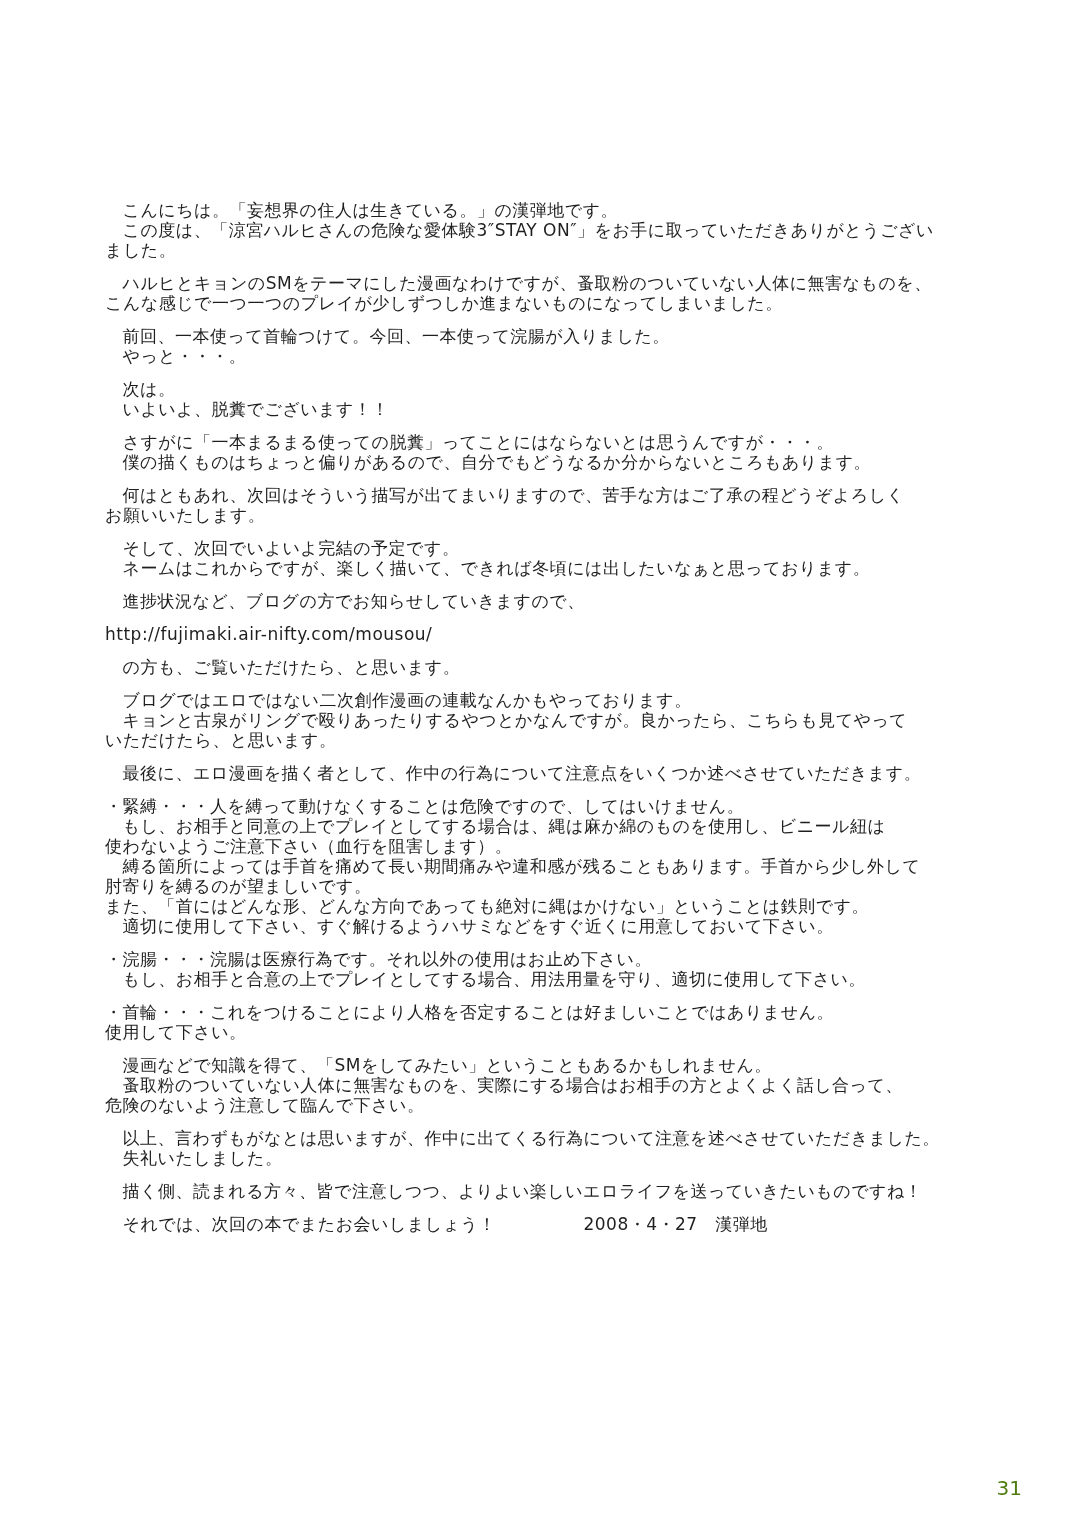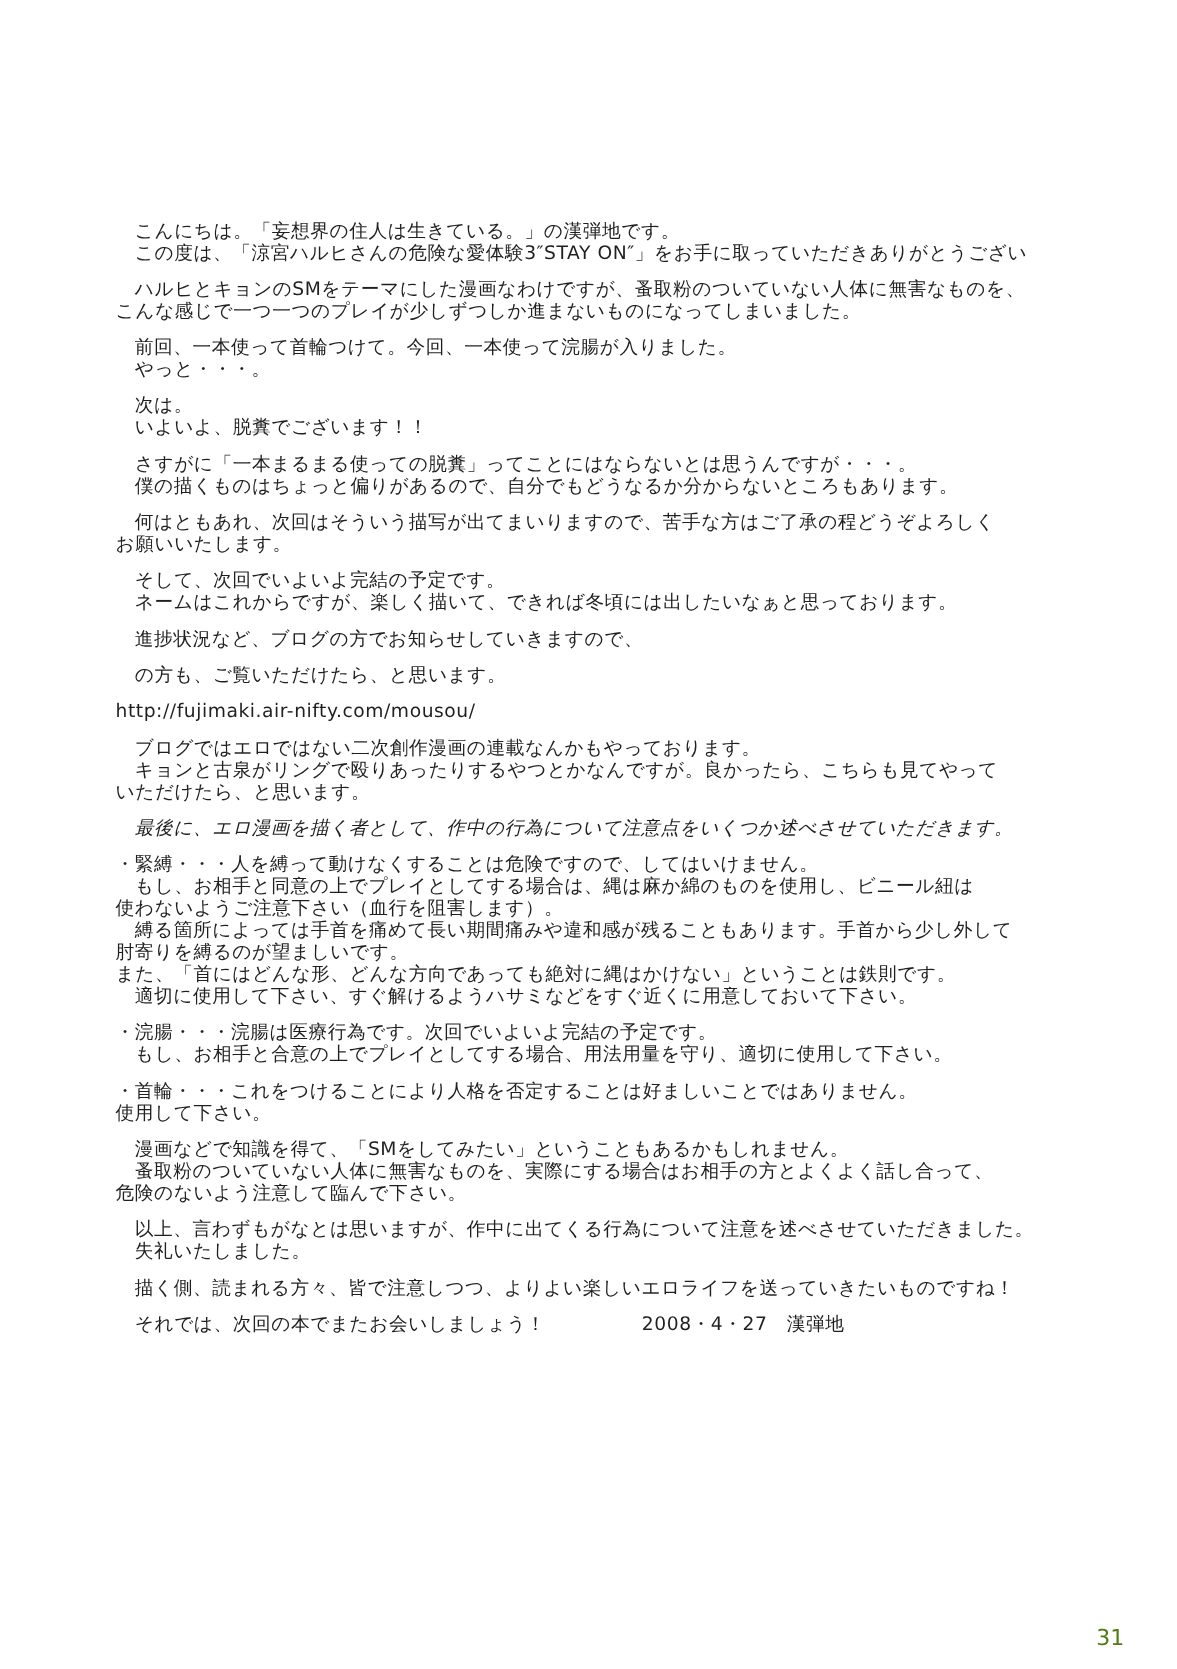--- a/index.html
+++ b/index.html
@@ -23,21 +23,20 @@
     width: 880px;
     font-size: 17px;
     line-height: 20px;
     letter-spacing: 0.5px;
   }
   .para {
     margin: 0 0 13px 0;
   }
   .para.extra-gap {
     margin-top: 13px;
-    font-style: italic;
   }
   .line {
     white-space: pre-wrap;
     min-height: 20px;
   }
   .page-number {
     position: absolute;
     right: 48px;
     bottom: 18px;
     font-size: 20px;
@@ -46,20 +45,21 @@
   }
 </style>
 </head>
 <body>
 
 <div class="page">
   <div class="content">
       <div class="para">
         <div class="line">　こんにちは。「妄想界の住人は生きている。」の漢弾地です。</div>
         <div class="line">　この度は、「涼宮ハルヒさんの危険な愛体験3″STAY ON″」をお手に取っていただきありがとうござい</div>
+        <div class="line">ました。</div>
       </div>
       <div class="para">
         <div class="line">　ハルヒとキョンのSMをテーマにした漫画なわけですが、蚤取粉のついていない人体に無害なものを、</div>
         <div class="line">こんな感じで一つ一つのプレイが少しずつしか進まないものになってしまいました。</div>
       </div>
       <div class="para">
         <div class="line">　前回、一本使って首輪つけて。今回、一本使って浣腸が入りました。</div>
         <div class="line">　やっと・・・。</div>
       </div>
       <div class="para">
@@ -75,44 +75,44 @@
         <div class="line">お願いいたします。</div>
       </div>
       <div class="para">
         <div class="line">　そして、次回でいよいよ完結の予定です。</div>
         <div class="line">　ネームはこれからですが、楽しく描いて、できれば冬頃には出したいなぁと思っております。</div>
       </div>
       <div class="para">
         <div class="line">　進捗状況など、ブログの方でお知らせしていきますので、</div>
       </div>
       <div class="para">
-        <div class="line">　の方も、ご覧いただけたら、と思います。</div>
+        <div class="line">http://fujimaki.air-nifty.com/mousou/</div>
       </div>
       <div class="para">
-        <div class="line">http://fujimaki.air-nifty.com/mousou/</div>
+        <div class="line">　の方も、ご覧いただけたら、と思います。</div>
       </div>
       <div class="para">
         <div class="line">　ブログではエロではない二次創作漫画の連載なんかもやっております。</div>
         <div class="line">　キョンと古泉がリングで殴りあったりするやつとかなんですが。良かったら、こちらも見てやって</div>
         <div class="line">いただけたら、と思います。</div>
       </div>
       <div class="para extra-gap">
         <div class="line">　最後に、エロ漫画を描く者として、作中の行為について注意点をいくつか述べさせていただきます。</div>
       </div>
       <div class="para">
         <div class="line">・緊縛・・・人を縛って動けなくすることは危険ですので、してはいけません。</div>
         <div class="line">　もし、お相手と同意の上でプレイとしてする場合は、縄は麻か綿のものを使用し、ビニール紐は</div>
         <div class="line">使わないようご注意下さい（血行を阻害します）。</div>
         <div class="line">　縛る箇所によっては手首を痛めて長い期間痛みや違和感が残ることもあります。手首から少し外して</div>
         <div class="line">肘寄りを縛るのが望ましいです。</div>
         <div class="line">また、「首にはどんな形、どんな方向であっても絶対に縄はかけない」ということは鉄則です。</div>
         <div class="line">　適切に使用して下さい、すぐ解けるようハサミなどをすぐ近くに用意しておいて下さい。</div>
       </div>
       <div class="para">
-        <div class="line">・浣腸・・・浣腸は医療行為です。次回でいよいよ完結の予定です。</div>
+        <div class="line">・浣腸・・・浣腸は医療行為です。それ以外の使用はお止め下さい。</div>
         <div class="line">　もし、お相手と合意の上でプレイとしてする場合、用法用量を守り、適切に使用して下さい。</div>
       </div>
       <div class="para">
         <div class="line">・首輪・・・これをつけることにより人格を否定することは好ましいことではありません。</div>
         <div class="line">使用して下さい。</div>
       </div>
       <div class="para">
         <div class="line">　漫画などで知識を得て、「SMをしてみたい」ということもあるかもしれません。</div>
         <div class="line">　蚤取粉のついていない人体に無害なものを、実際にする場合はお相手の方とよくよく話し合って、</div>
         <div class="line">危険のないよう注意して臨んで下さい。</div>

